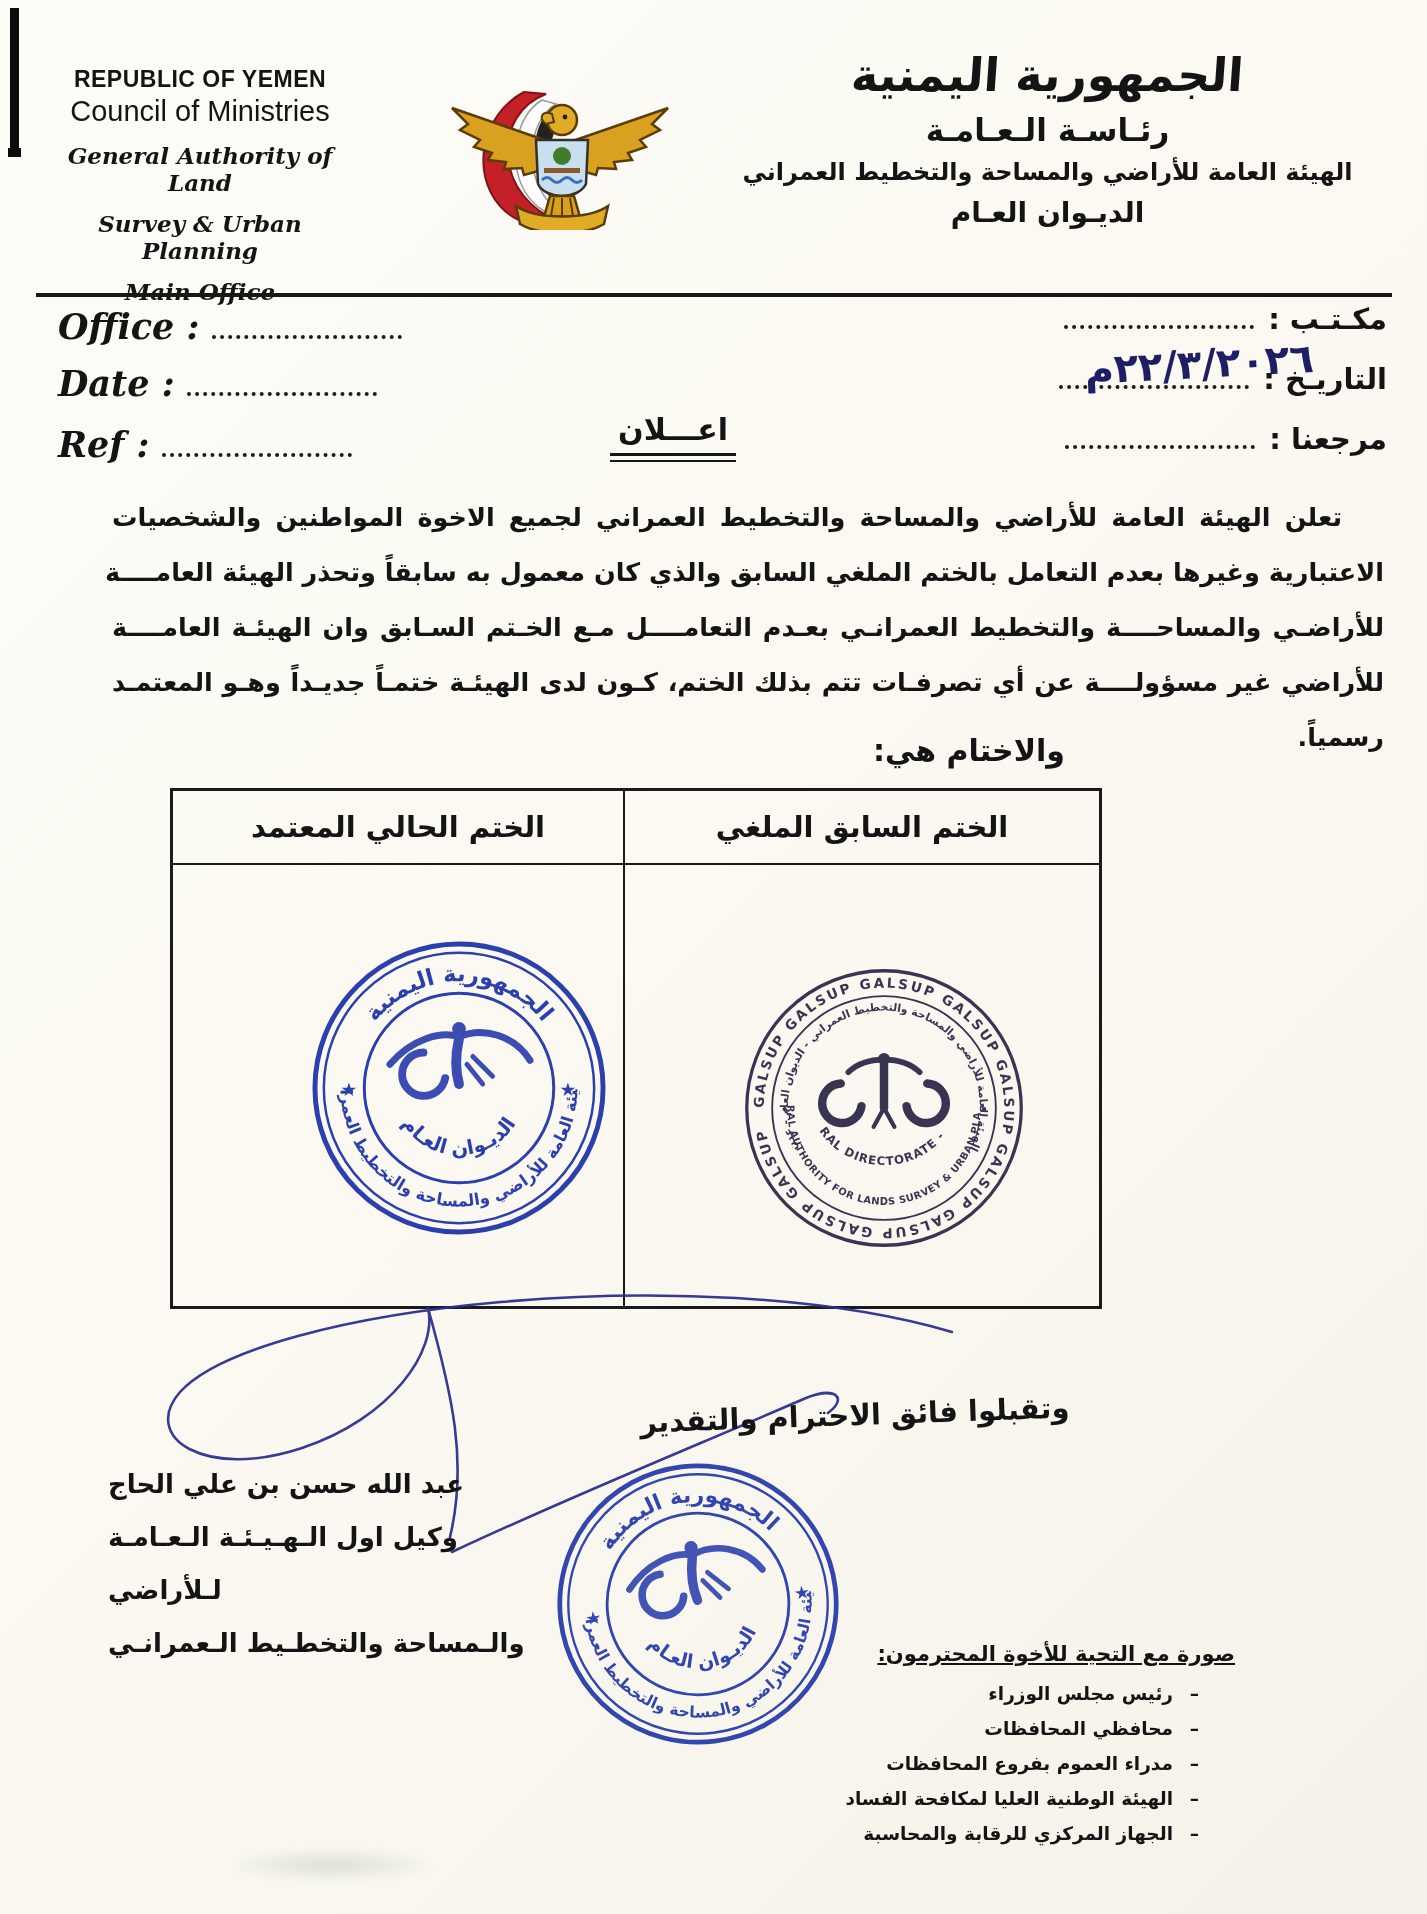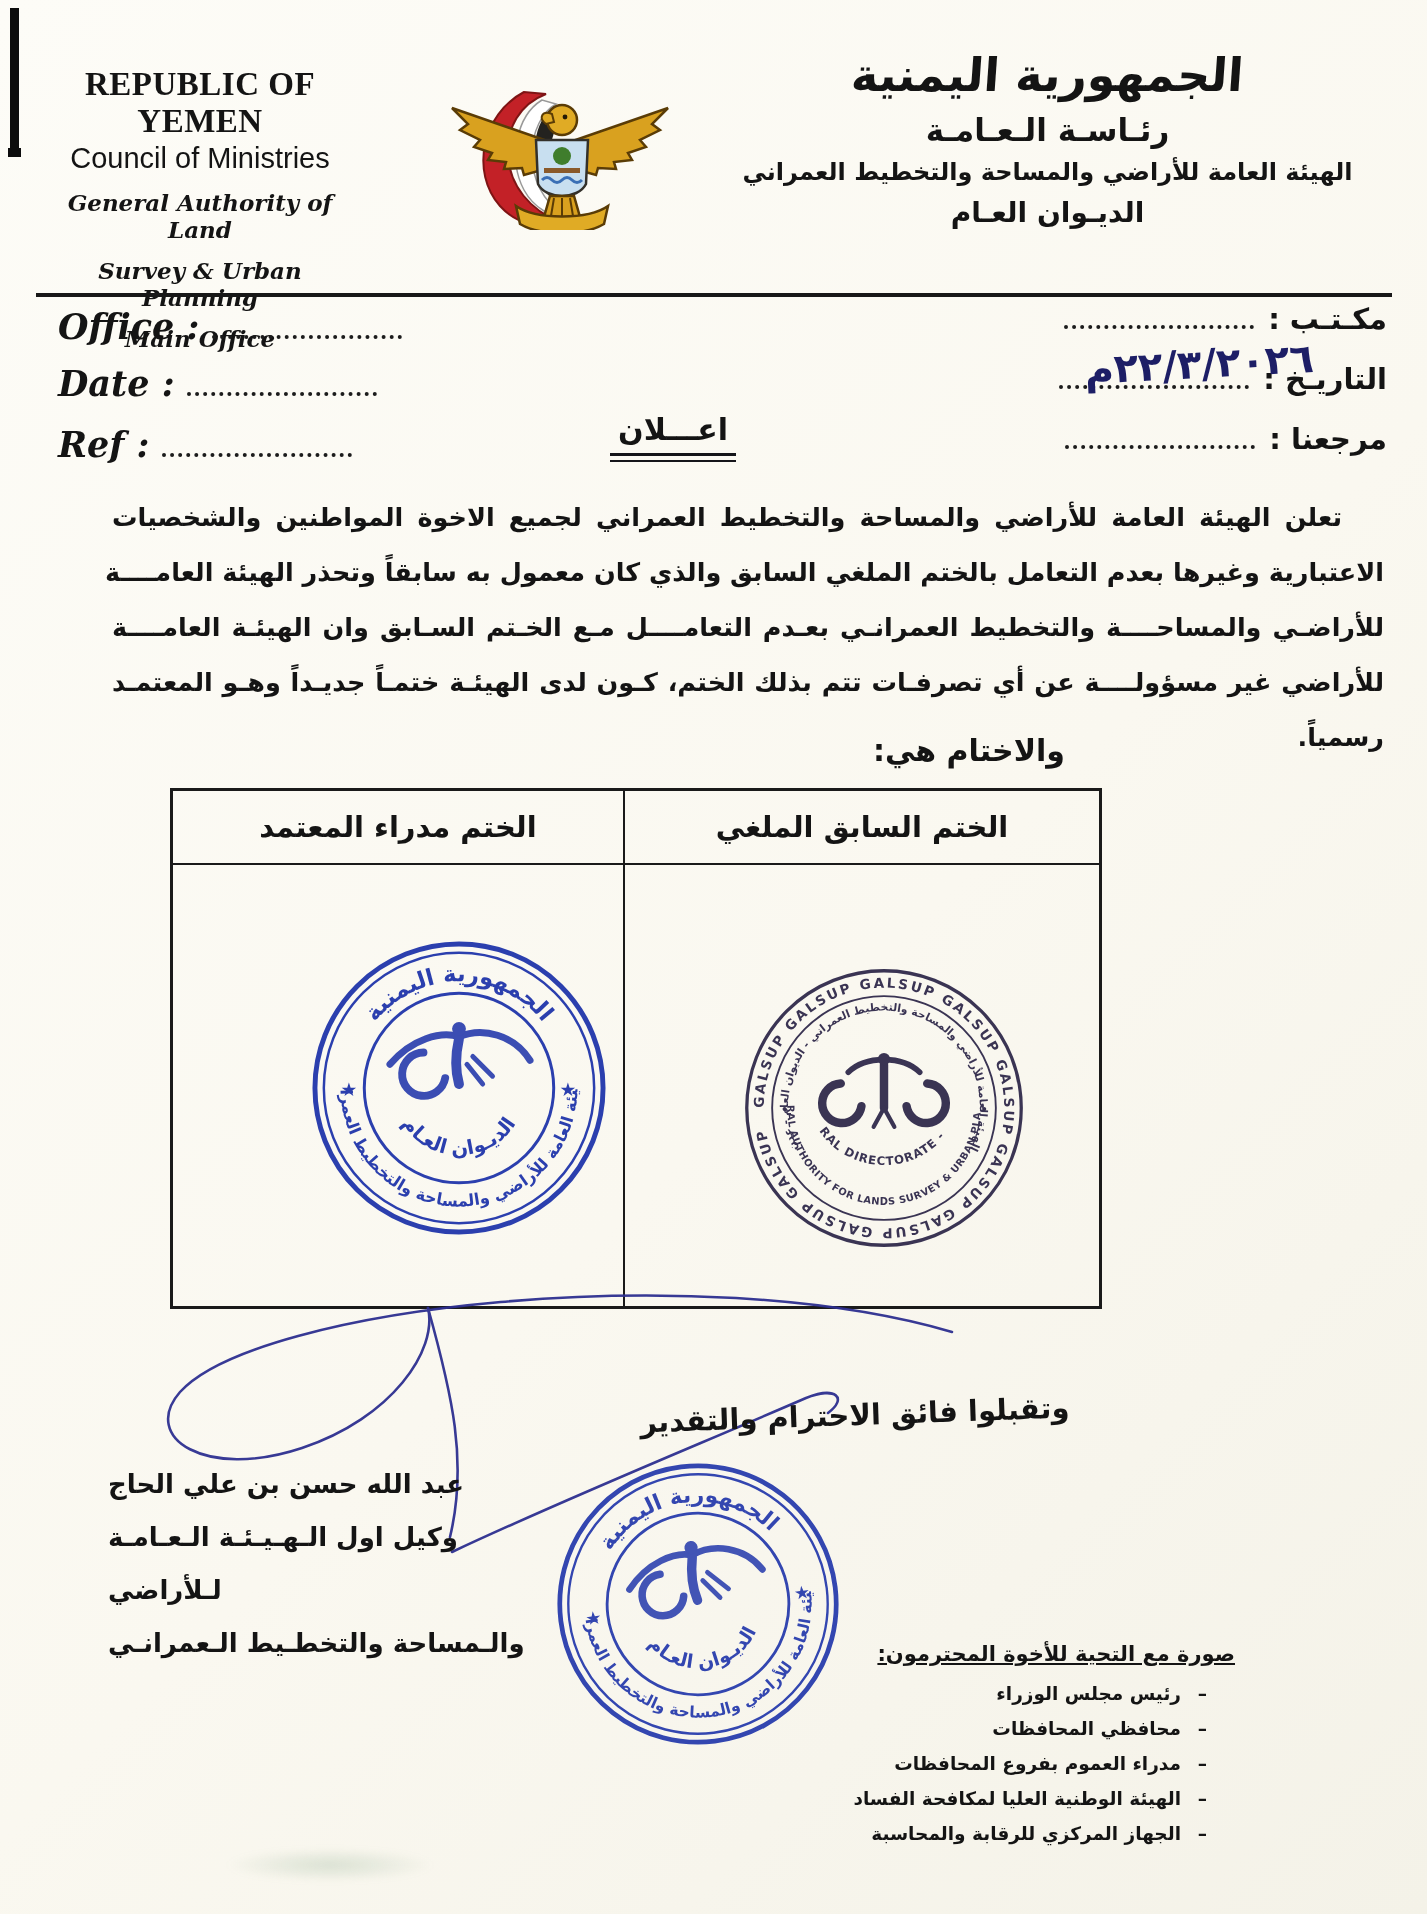--- a/index.html
+++ b/index.html
@@ -7,21 +7,21 @@
     position:relative;width:1427px;height:1914px;margin:0 auto;
     background:linear-gradient(135deg,#fdfcf7 0%,#faf8f0 55%,#f4f2e8 100%);
     overflow:hidden;
     font-family:"DejaVu Sans",sans-serif;color:#141414;
   }
   .abs{position:absolute;}
   .ar{direction:rtl;unicode-bidi:isolate;}
 
   
   .hdr-left{left:50px;top:66px;width:300px;text-align:center;}
-  .hdr-left .en1{font-family:Liberation Serif, serif;font-weight:bold;font-size:33px;letter-spacing:.5px;}
+  .hdr-left .en1{font-family:Liberation Sans, sans-serif;font-weight:bold;font-size:23px;letter-spacing:.5px;}
   .hdr-left .en2{font-family:"Liberation Sans",sans-serif;font-size:29px;margin-top:2px;}
   .hdr-left .en3{font-family:"DejaVu Serif",serif;font-style:italic;font-weight:bold;font-size:23px;margin-top:14px;}
   .hdr-right{left:700px;top:48px;width:695px;text-align:center;}
   .hdr-right .callig{font-size:46px;font-weight:bold;transform:skewX(-4deg);letter-spacing:1px;}
   .hdr-right .pm{font-size:31px;font-weight:bold;margin-top:10px;}
   .hdr-right .auth{font-size:24px;font-weight:bold;margin-top:10px;}
   .hdr-right .diwan{font-size:28px;font-weight:bold;margin-top:10px;}
   .hdr-rule{left:36px;top:293px;width:1356px;height:4px;background:#181818;}
 
   
@@ -62,21 +62,21 @@
 
   
   .closing{right:357px;top:1398px;font-size:29px;font-weight:bold;transform:rotate(-2deg);}
   .sig-block{left:108px;top:1458px;width:460px;text-align:left;}
   .sig-block div{font-size:26px;font-weight:bold;line-height:53px;}
   .sig-svg{left:0;top:0;width:1427px;height:1914px;pointer-events:none;}
 
   
   .cc{right:192px;top:1642px;width:440px;direction:rtl;text-align:right;}
   .cc .cc-title{font-size:21px;font-weight:bold;text-decoration:underline;margin-bottom:10px;}
-  .cc ul{list-style:none;margin:0;padding:0 28px 0 0;}
+  .cc ul{list-style:none;margin:8px;padding:0 28px 0 0;}
   .cc li{font-size:18.5px;font-weight:600;line-height:35px;position:relative;padding-right:26px;}
   .cc li::before{content:"–";position:absolute;right:0;top:0;}
 
   
   .edge-mark{left:10px;top:8px;width:9px;height:142px;background:#0d0d0d;}
   .edge-notch{left:8px;top:148px;width:13px;height:9px;background:#0d0d0d;}
   .smudge{left:225px;top:1848px;width:210px;height:34px;border-radius:50%;
     background:radial-gradient(ellipse,rgba(110,150,115,.22),rgba(110,150,115,0) 70%);filter:blur(3px);}
 </style>
 </head>
@@ -165,21 +165,21 @@
     <div class="body-line first">تعلن الهيئة العامة للأراضي والمساحة والتخطيط العمراني لجميع الاخوة المواطنين والشخصيات</div>
     <div class="body-line">الاعتبارية وغيرها بعدم التعامل بالختم الملغي السابق والذي كان معمول به سابقاً وتحذر الهيئة العامــــة</div>
     <div class="body-line">للأراضـي والمساحــــة والتخطيط العمرانـي بعـدم التعامــــل مـع الخـتم السـابق وان الهيئـة العامــــة</div>
     <div class="body-line">للأراضي غير مسؤولــــة عن أي تصرفـات تتم بذلك الختم، كـون لدى الهيئـة ختمـاً جديـداً وهـو المعتمـد</div>
     <div class="body-line last">رسمياً.</div>
   </div>
 
   <div class="abs seals-intro ar">والاختام هي:</div>
 
   <div class="abs seal-table">
-    <div class="cell hd ar">الختم مدراء المعتمد</div>
+    <div class="cell hd ar">الختم الحالي المعتمد</div>
     <div class="cell hd ar">الختم السابق الملغي</div>
 
     <div class="cell">
       <svg class="stamp" style="left:138px;top:75px" width="296" height="296" viewBox="0 0 300 300">
         <defs>
           <path id="s1top" d="M 42,150 A 108,108 0 0 1 258,150"></path>
           <path id="s1bot" d="M 30,150 A 120,120 0 0 0 270,150"></path>
           <path id="s1in" d="M 88,178 A 68,68 0 0 0 212,178"></path>
         </defs>
         <g fill="none" stroke="#2b3fae">

